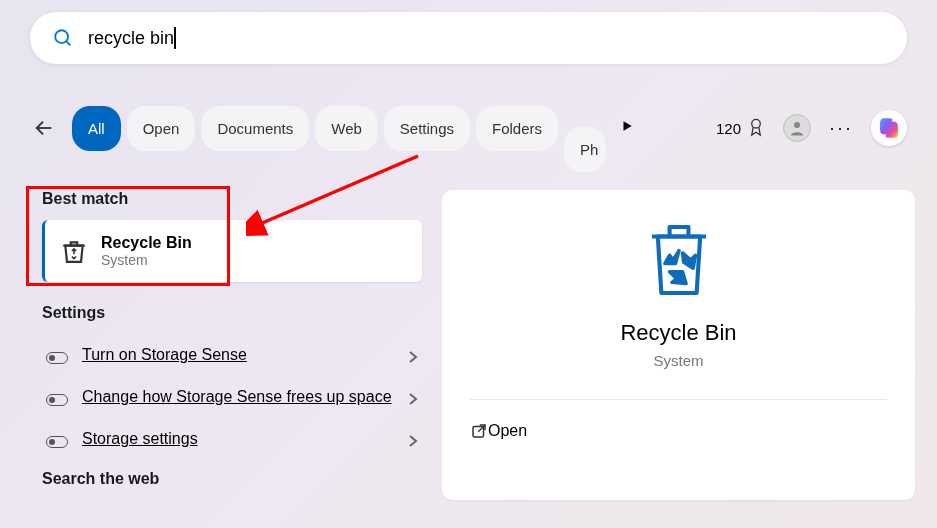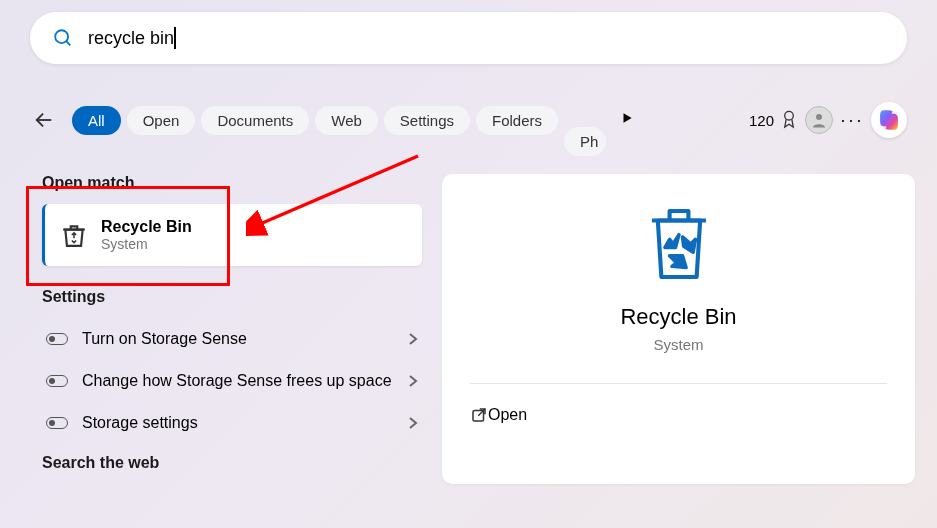--- a/index.html
+++ b/index.html
@@ -41,21 +41,21 @@
       height: 28px;
       display: flex;
       align-items: center;
       justify-content: center;
       margin-right: 8px;
       cursor: pointer;
     }
     .pill {
       background: #f4f3f6;
       border-radius: 18px;
-      padding: 6px 16px;
+      padding: 14px 16px;
       font-size: 15px;
       color: #333;
       cursor: pointer;
       white-space: nowrap;
     }
     .pill.active {
       background: #0067c0;
       color: #fff;
     }
     .pill.cut {
@@ -63,21 +63,21 @@
       margin-top: 43px;
     }
     .play-icon {
       margin-left: 8px;
       cursor: pointer;
     }
     .right-icons {
       margin-left: auto;
       display: flex;
       align-items: center;
-      gap: 7px;
+      gap: 18px;
     }
     .points {
       display: flex;
       align-items: center;
       gap: 6px;
       font-size: 15px;
     }
     .avatar {
       width: 28px;
       height: 28px;
@@ -129,25 +129,26 @@
       align-items: center;
       gap: 14px;
       box-shadow: 0 1px 3px rgba(0,0,0,0.08);
       margin-bottom: 22px;
       cursor: pointer;
     }
     .bm-title { font-weight: 600; font-size: 16px; }
     .bm-sub { font-size: 14px; color: #777; }
     .settings-item {
       display: flex;
-      align-items: center;
+      align-items: flex-end;
       gap: 14px;
       padding: 12px 4px;
       font-size: 16px;
       cursor: pointer;
+      text-decoration: underline;
     }
     .settings-item .label { flex: 1; }
     .chevron { color: #666; }
     .toggle-icon {
       width: 22px; height: 12px;
       border: 1.5px solid #555;
       border-radius: 7px;
       position: relative;
       flex-shrink: 0;
     }
@@ -255,21 +256,21 @@
           </linearGradient>
         </defs>
         <path d="M10 4 Q5 4 5 10 L5 18 Q5 24 11 24 L13 24 Q9 28 17 28 L22 28 Q27 28 27 22 L27 14 Q27 8 21 8 L19 8 Q23 4 15 4 Z" fill="url(#g1)"></path>
       </svg>
     </div>
   </div>
 </div>
 
 <div class="content">
   <div class="left-col">
-    <div class="section-label">Open match</div>
+    <div class="section-label">Best match</div>
     <div class="best-match-item">
       <svg width="26" height="26" viewBox="0 0 24 24" fill="none" stroke="#333" stroke-width="2">
         <path d="M4 7 L20 7 L18.5 22 L5.5 22 Z"></path>
         <path d="M2 7 L22 7"></path>
         <path d="M9 7 L9 4 L15 4 L15 7"></path>
         <path d="M10 12 L12 10 L14 12 M12 10 L12 15 M10 17 L12 19 L14 17" stroke-width="1.4"></path>
       </svg>
       <div>
         <div class="bm-title">Recycle Bin</div>
         <div class="bm-sub">System</div>

